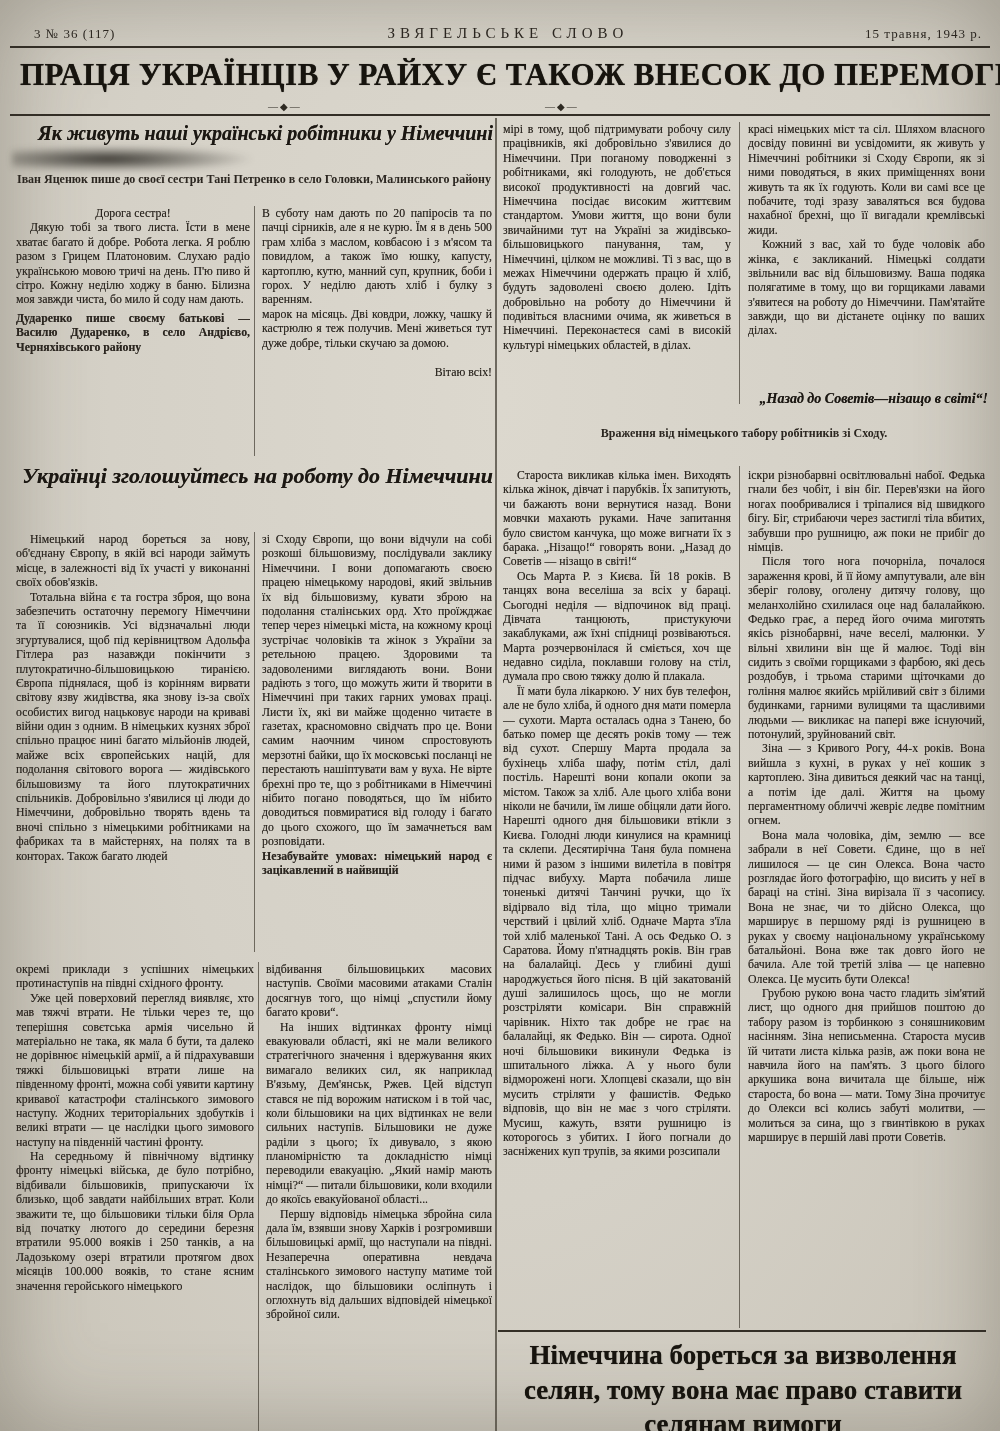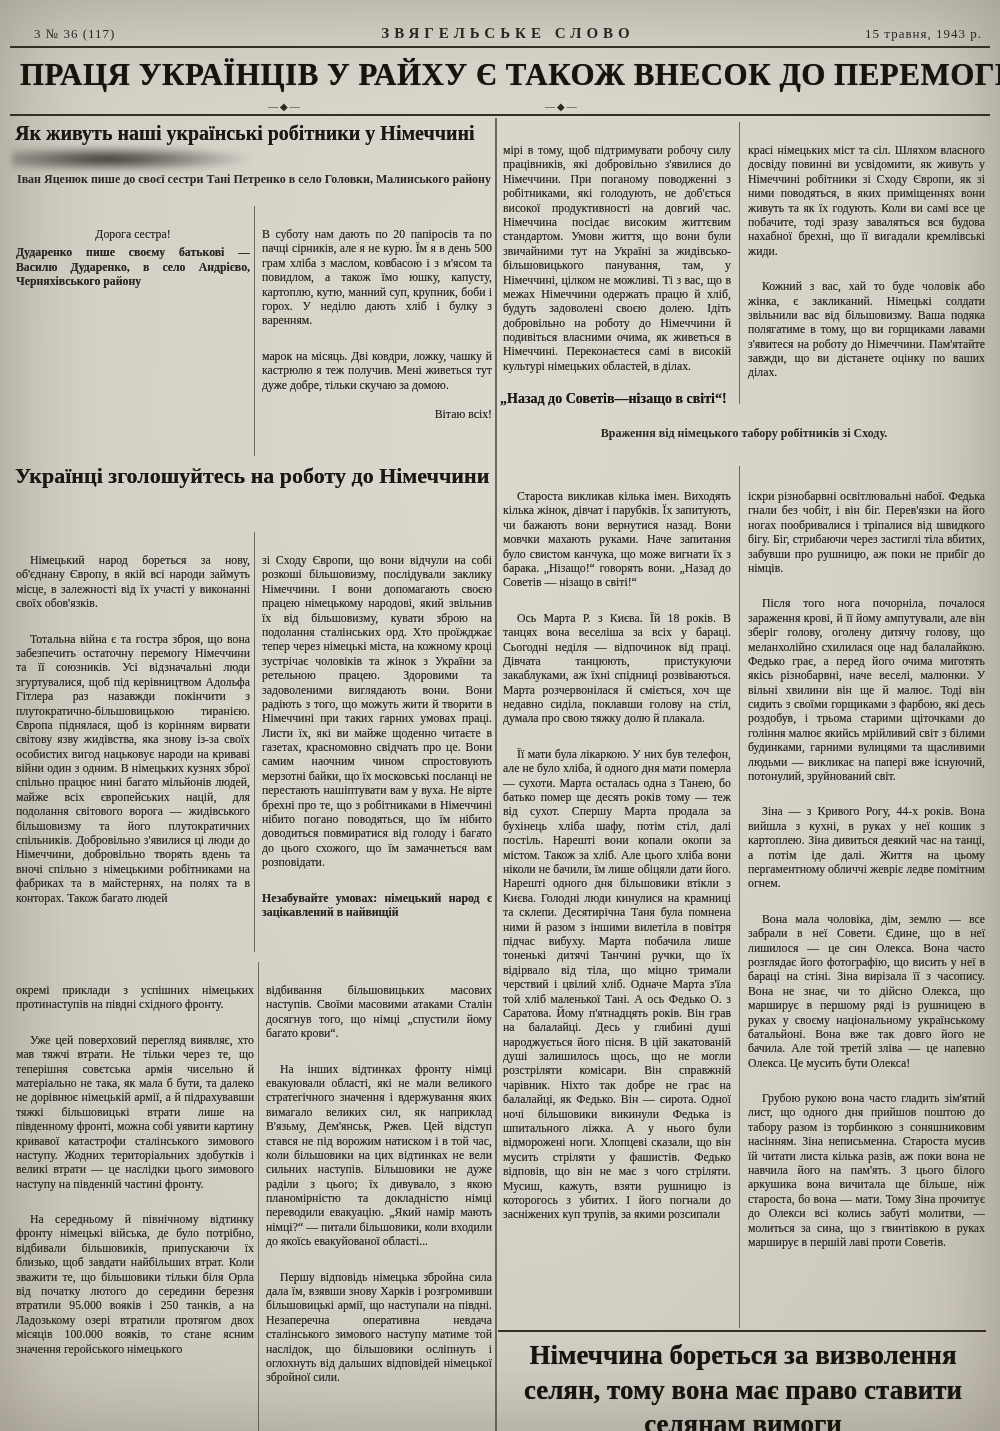--- a/index.html
+++ b/index.html
@@ -12,37 +12,37 @@
     overflow:hidden;
     box-shadow: inset 0 0 90px rgba(80,74,60,.38);
   }
   .rule { position:absolute; background:#332e26; }
   .divider { position:absolute; width:1px; background:#4a443a; opacity:.75; }
 
   
   .hdr { position:absolute; top:25px; left:16px; right:16px; height:20px; font-size:13px;margin-left:16px; }
   .hdr .issue { position:absolute; left:2px; top:1px; letter-spacing:1px; }
   .hdr .mast  { position:absolute; left:50%; top:0; transform:translateX(-50%);
-                font-weight:700; font-size:15px; letter-spacing:5px; }
+                font-weight:400; font-size:15px; letter-spacing:5px; }
   .hdr .date  { position:absolute; right:2px; top:1px; letter-spacing:1px; }
 
   .main-headline {
     position:absolute; top:57px; left:20px; width:960px;
     text-align:center; font-size:31px; font-weight:700; letter-spacing:.5px;
     color:#17140e; text-shadow:0 0 .7px rgba(23,20,14,.8); white-space:nowrap;
   }
   .ornament { position:absolute; top:101px; font-size:10px; color:#2e2a22; letter-spacing:2px; }
 
-  .sec-title { position:absolute; text-align:left; font-weight:700; color:#1b1712;
-               text-shadow:0 0 .6px rgba(27,23,18,.7); line-height:1.12; }
+  .sec-title { position:absolute; text-align:right; font-weight:700; color:#1b1712;
+               text-shadow:0 0 .6px rgba(27,23,18,.7); line-height:1.12;font-style:italic; }
   .sub-title { position:absolute; text-align:center; font-weight:700; font-size:12px; line-height:1.25; }
 
   .body-text { position:absolute; font-size:11.8px; line-height:1.22; text-align:justify;
                overflow:hidden; text-shadow:0 0 .4px rgba(43,38,32,.55); }
-  .body-text p { text-indent:14px;margin-top:21px; }
+  .body-text p { text-indent:14px; }
   .body-text p.noindent { text-indent:0; }
   .body-text p.center { text-align:center; text-indent:0; }
   .body-text p.right  { text-align:right;  text-indent:0; margin-top:15px; }
   .body-text p.bold   { font-weight:700; }
   .body-text p.subhead{ font-weight:700; text-indent:0; margin:4px 0; }
 
   .smudge { position:absolute; filter:blur(3px); pointer-events:none; }
 
   .bottom-headline {
     position:absolute; top:1338px; left:500px; width:486px;
@@ -74,20 +74,21 @@
   <div class="divider" style="left:739px;top:122px;height:282px;"></div>
   <div class="divider" style="left:739px;top:466px;height:862px;"></div>
 
   <h2 class="sec-title" style="top:122px;left:15px;width:478px;font-size:20px;">Як живуть наші українські робітники у Німеччині</h2>
   <div class="smudge" style="top:146px;left:12px;width:240px;height:26px;
        background:radial-gradient(ellipse at 40% 50%, rgba(32,30,25,.88), rgba(32,30,25,0) 72%);"></div>
   <div class="sub-title" style="top:172px;left:15px;width:478px;">Іван Яценюк пише до своєї сестри Тані Петренко в село Головки, Малинського району</div>
 
   <div class="body-text" style="top:206px;left:16px;width:234px;height:250px;">
     <p class="center">Дорога сестра!</p>
+    <p>Дякую тобі за твого листа. Їсти в мене хватає багато й добре. Робота легка. Я роблю разом з Грицем Платоновим. Слухаю радіо українською мовою тричі на день. П'ю пиво й сітро. Кожну неділю ходжу в баню. Білизна моя завжди чиста, бо мило й соду нам дають.</p>
     <p class="subhead">Дударенко пише своєму батькові — Василю Дударенко, в село Андрієво, Черняхівського району</p>
   </div>
   <div class="body-text" style="top:206px;left:262px;width:230px;height:250px;">
     <p class="noindent">В суботу нам дають по 20 папіросів та по пачці сірників, але я не курю. Їм я в день 500 грам хліба з маслом, ковбасою і з м'ясом та повидлом, а також їмо юшку, капусту, картоплю, кутю, манний суп, крупник, боби і горох. У неділю дають хліб і булку з варенням.</p>
     <p class="noindent">марок на місяць. Дві ковдри, ложку, чашку й кастрюлю я теж получив. Мені живеться тут дуже добре, тільки скучаю за домою.</p>
     <p class="right">Вітаю всіх!</p>
   </div>
 
   <h2 class="sec-title" style="top:464px;left:15px;width:478px;font-size:22px;">Українці зголошуйтесь на роботу до Німеччини</h2>
   <div class="body-text" style="top:532px;left:16px;width:234px;height:420px;">

